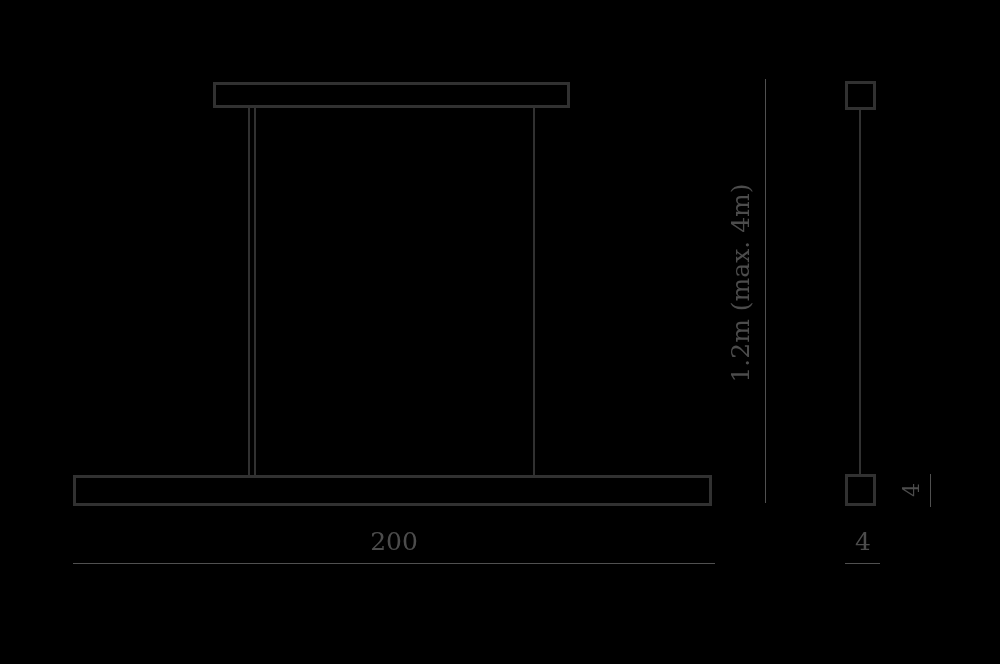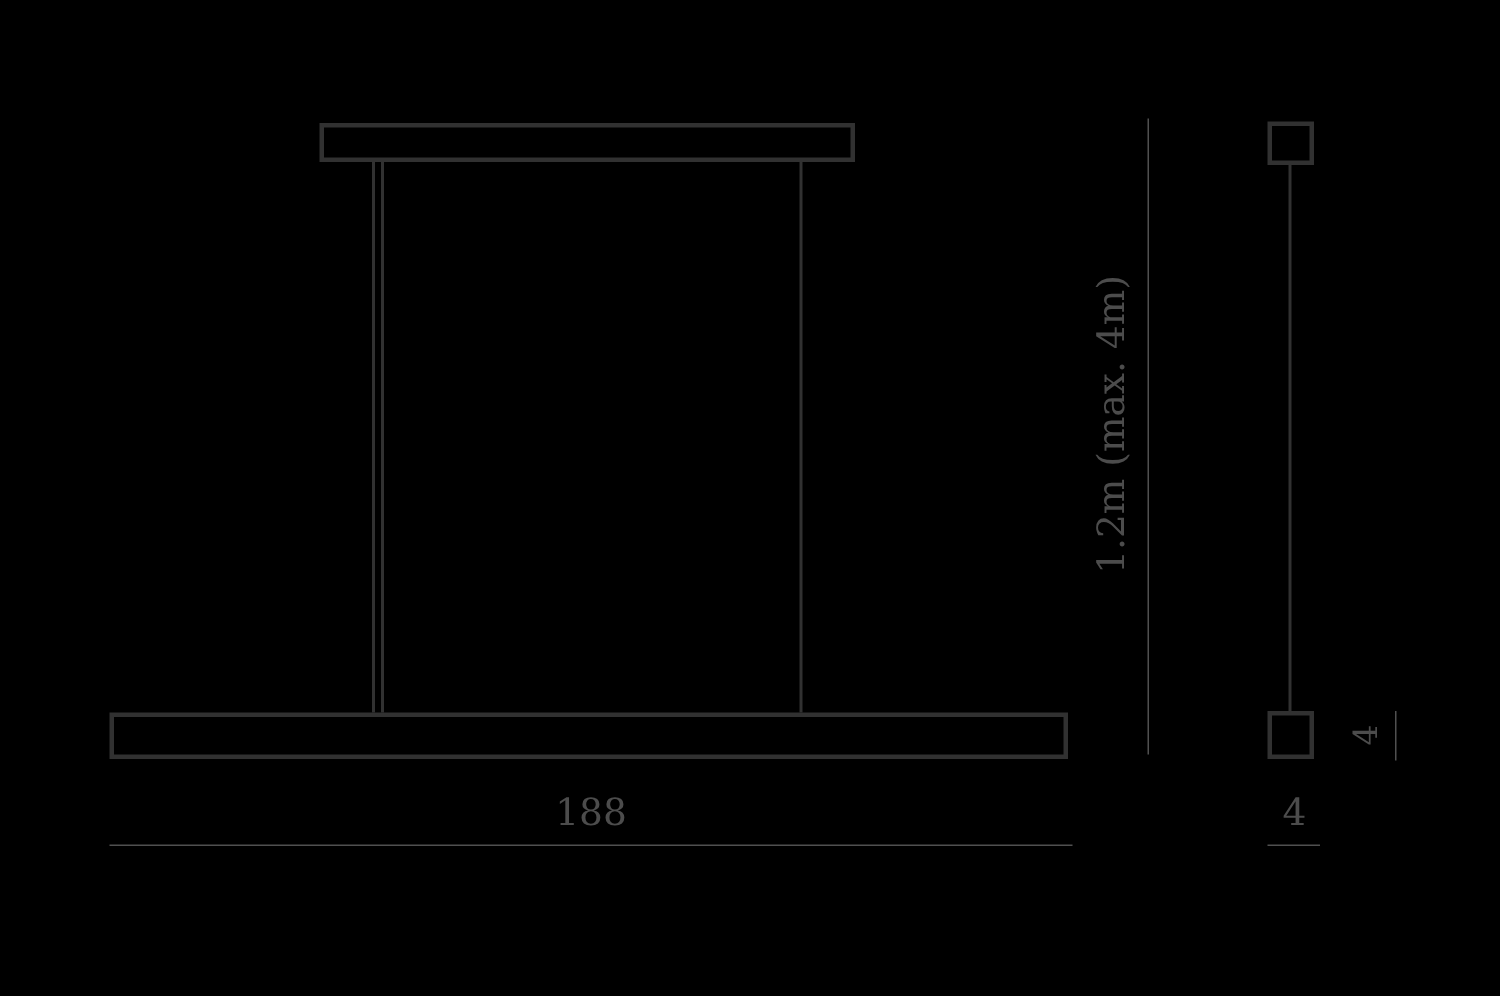--- a/index.html
+++ b/index.html
@@ -62,21 +62,21 @@
 
     <div class="outline-rect" style="left:213px;top:82px;width:357px;height:26px;"></div>
 
     <div class="wire" style="left:248px;top:108px;height:367px;"></div>
     <div class="wire" style="left:254px;top:108px;height:367px;"></div>
 
     <div class="wire" style="left:533px;top:108px;height:367px;"></div>
 
     <div class="outline-rect" style="left:73px;top:475px;width:639px;height:31px;"></div>
 
-    <div class="dim-label" style="left:73px;top:529px;width:642px;height:26px;">188</div>
+    <div class="dim-label" style="left:73px;top:529px;width:642px;height:26px;">200</div>
     <div class="dim-line-h" style="left:73px;top:563px;width:642px;"></div>
 
     <div class="dim-line-v" style="left:765px;top:79px;height:424px;"></div>
     <div class="dim-label rot" style="left:621px;top:270px;width:240px;height:26px;">1.2m (max. 4m)</div>
   </div>
 
   <div>
 
     <div class="outline-rect" style="left:845px;top:81px;width:31px;height:29px;"></div>
 

